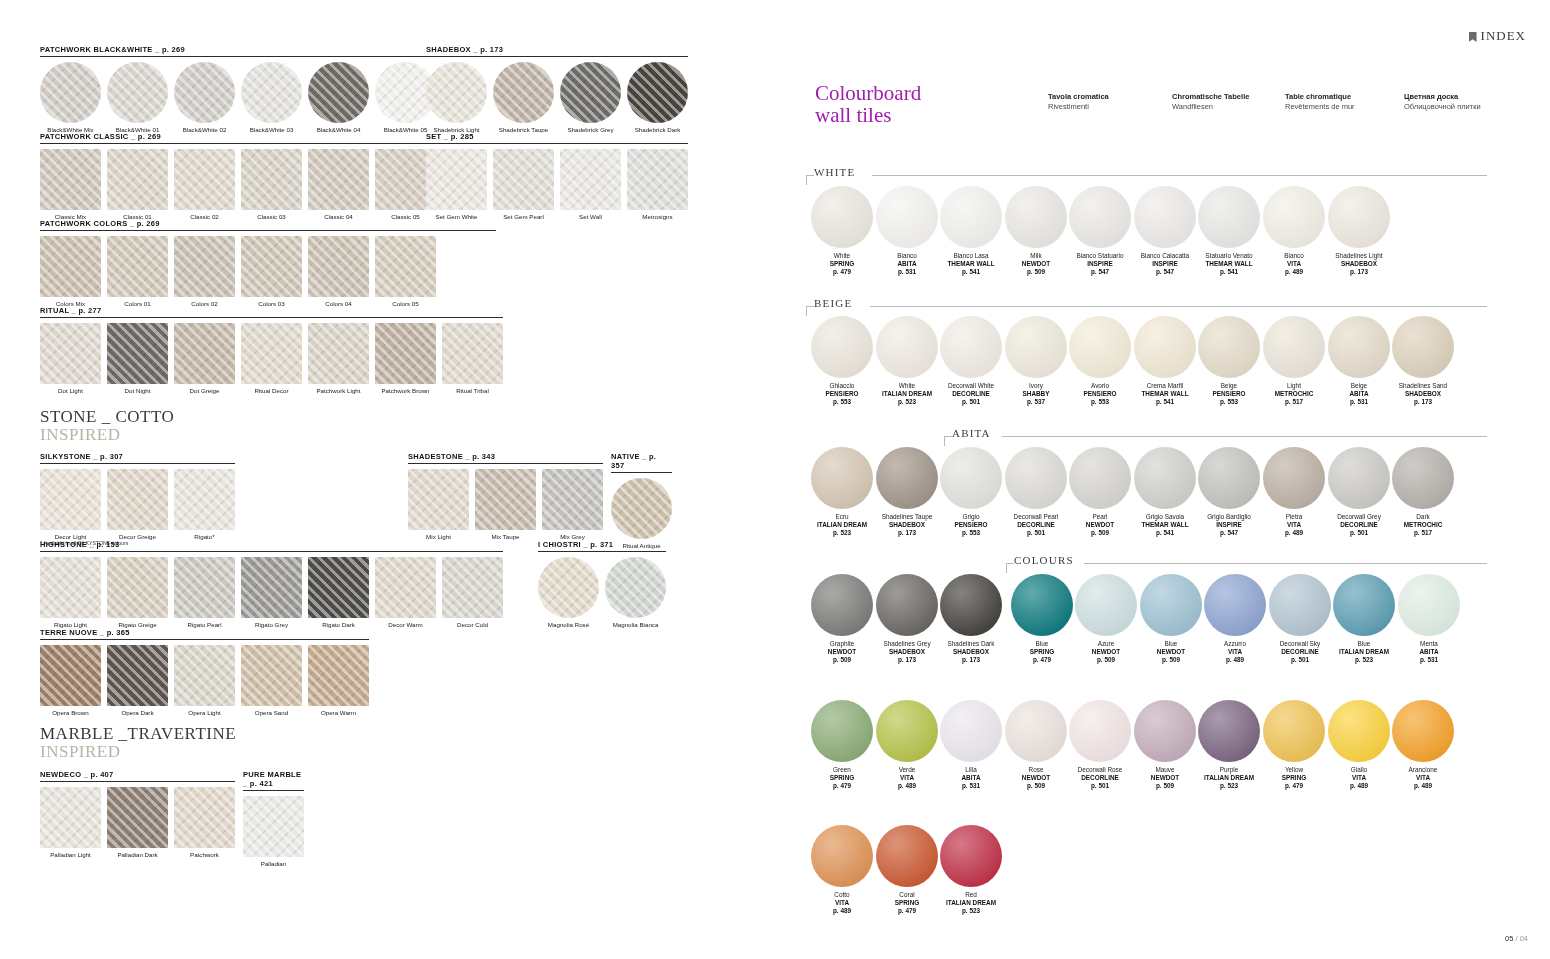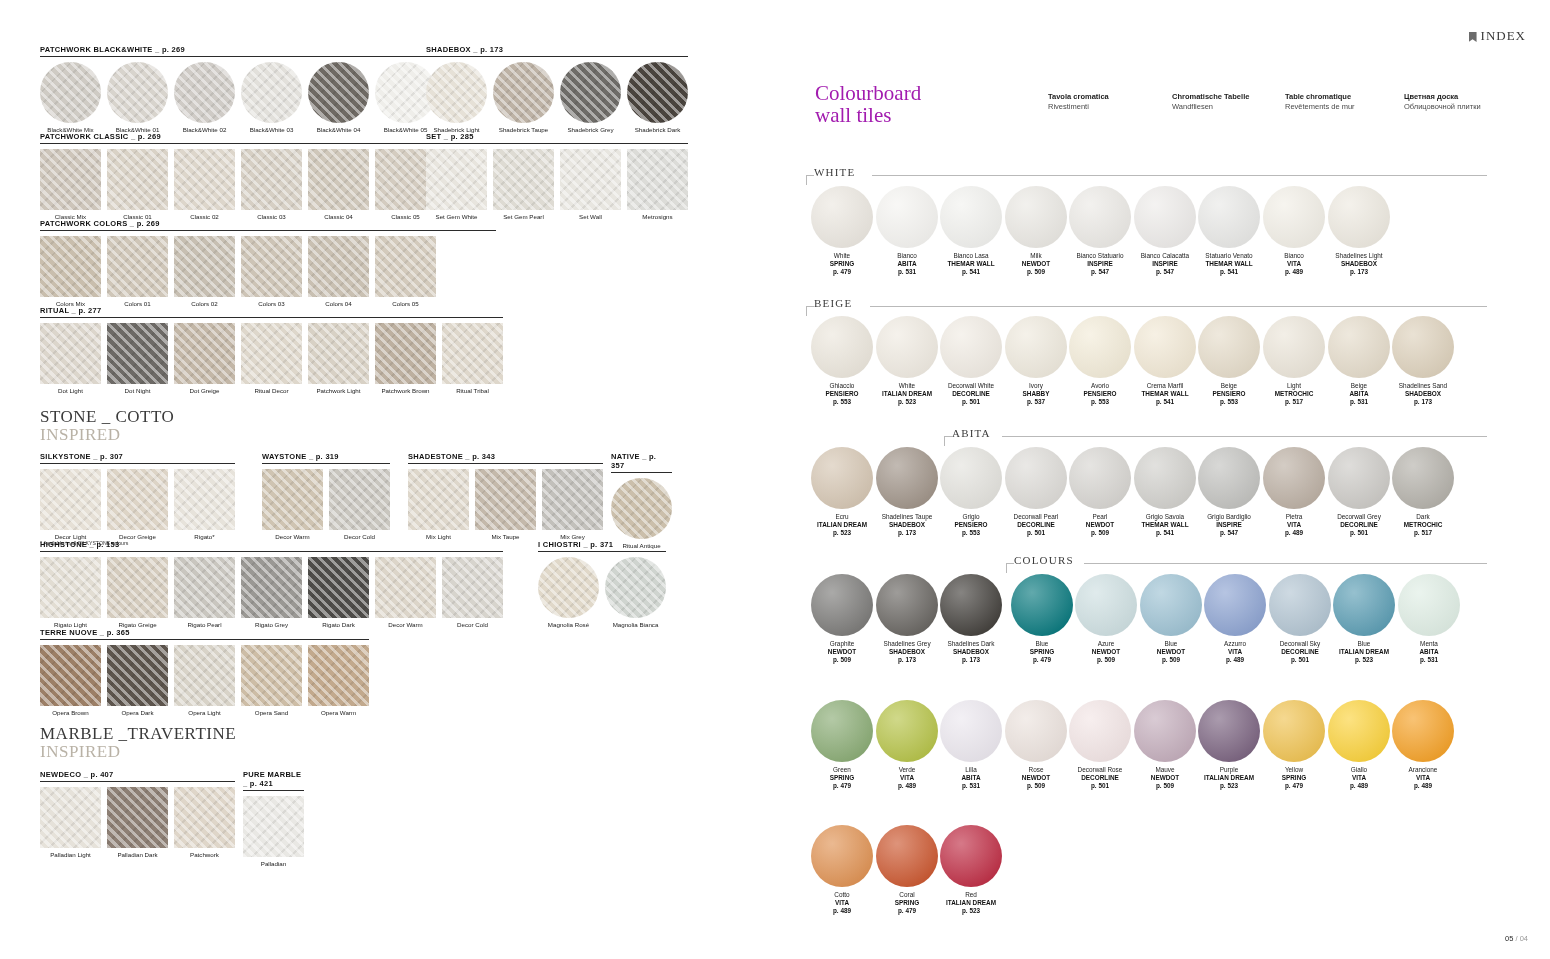--- a/index.html
+++ b/index.html
@@ -220,33 +220,20 @@
           <div class="sw">
             <div class="sq" style="background:#ddd4c6;background-image:repeating-linear-gradient(45deg, rgba(255,255,255,.45) 0 3px, transparent 3px 7px),repeating-linear-gradient(-45deg, rgba(0,0,0,.07) 0 2px, transparent 2px 9px);"></div>
             <div class="cap">Decor Greige</div>
           </div>
           <div class="sw">
             <div class="sq" style="background:#e7e3db;background-image:repeating-linear-gradient(45deg, rgba(255,255,255,.45) 0 3px, transparent 3px 7px),repeating-linear-gradient(-45deg, rgba(0,0,0,.07) 0 2px, transparent 2px 9px);"></div>
             <div class="cap">Rigato*</div>
           </div>
         </div>
         <div class="footnote">* Available in all SILKYSTONE colours</div>
-      </div>
-      <div class="grp" style="left: 262px; top: 452px; width: 128px;">
-        <div class="sect-title">WAYSTONE _ p. 319</div>
-        <div class="swatch-row">
-          <div class="sw">
-            <div class="sq" style="background:#cfc4b2;background-image:repeating-linear-gradient(45deg, rgba(255,255,255,.45) 0 3px, transparent 3px 7px),repeating-linear-gradient(-45deg, rgba(0,0,0,.07) 0 2px, transparent 2px 9px);"></div>
-            <div class="cap">Decor Warm</div>
-          </div>
-          <div class="sw">
-            <div class="sq" style="background:#c9c6bf;background-image:repeating-linear-gradient(45deg, rgba(255,255,255,.45) 0 3px, transparent 3px 7px),repeating-linear-gradient(-45deg, rgba(0,0,0,.07) 0 2px, transparent 2px 9px);"></div>
-            <div class="cap">Decor Cold</div>
-          </div>
-        </div>
       </div>
       <div class="grp" style="left: 408px; top: 452px; width: 195px;">
         <div class="sect-title">SHADESTONE _ p. 343</div>
         <div class="swatch-row">
           <div class="sw">
             <div class="sq" style="background:#ded7cb;background-image:repeating-linear-gradient(45deg, rgba(255,255,255,.45) 0 3px, transparent 3px 7px),repeating-linear-gradient(-45deg, rgba(0,0,0,.07) 0 2px, transparent 2px 9px);"></div>
             <div class="cap">Mix Light</div>
           </div>
           <div class="sw">
             <div class="sq" style="background:#c4b9ab;background-image:repeating-linear-gradient(45deg, rgba(255,255,255,.45) 0 3px, transparent 3px 7px),repeating-linear-gradient(-45deg, rgba(0,0,0,.07) 0 2px, transparent 2px 9px);"></div>

